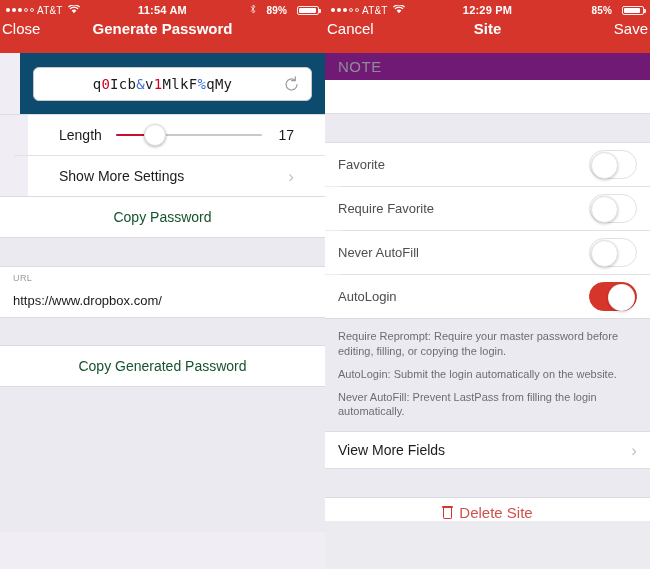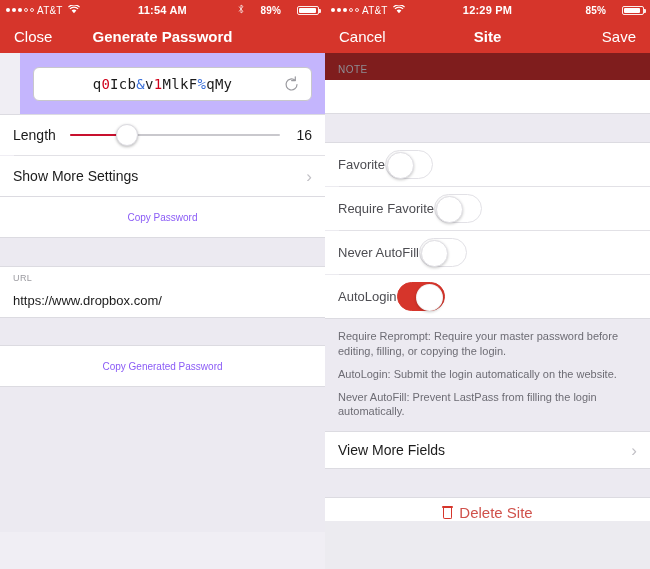--- a/index.html
+++ b/index.html
@@ -24,112 +24,112 @@
   .dots { display:flex; gap:2px; align-items:center; }
   .dot { width:4px; height:4px; border-radius:50%; background:#ffffff; }
   .dot.hollow { background:transparent; border:1px solid rgba(255,255,255,.85); width:4px; height:4px; }
   .carrier { font-size:10px; color:#fff; }
   .wifi { display:inline-block; margin-left:2px; }
   .sb-center {
     position:absolute; left:0; right:0; text-align:center;
     font-size:11px; font-weight:bold; color:#fff; pointer-events:none;
   }
   .sb-right {
-    margin-left:auto; display:flex; align-items:center; gap:16px; padding-right:6px;
+    margin-left:auto; display:flex; align-items:center; gap:10px; padding-right:6px;
   }
   .bt { font-size:9px; color:#fff; opacity:.9; }
   .batt-pct { font-size:10px; font-weight:bold; }
   .batt {
     width:22px; height:9px; border:1px solid rgba(255,255,255,.9);
     border-radius:2px; position:relative; display:inline-block;
   }
   .batt::after {
     content:""; position:absolute; right:-3px; top:2.5px;
     width:2px; height:4px; background:rgba(255,255,255,.9); border-radius:0 1px 1px 0;
   }
   .batt .fill { position:absolute; left:1px; top:1px; bottom:1px; background:#fff; border-radius:1px; }
 
   
   .navbar {
     height:33px; background:#d6352b; color:#fff;
-    display:flex; align-items:center; position:relative; padding:0 14px;
+    display:flex; position:relative; padding:0 2px;
   }
   .nav-title {
     position:absolute; left:0; right:0; text-align:center;
     font-size:15px; font-weight:bold; color:#fff; pointer-events:none;
   }
   .nav-btn { font-size:15px; color:#fff; z-index:2; }
   .nav-btn.right { margin-left:auto; }
 
   
   .band { background:#eceaf1; }
   .hr { height:1px; background:#dcdbe1; }
   .hr-inset { height:1px; background:#e2e1e6; margin-left:14px; }
 
   
-  .pw-wrap { background:#c4b5fd; padding:14px 13px 13px 13px;margin-left:20px; }
+  .pw-wrap { background:#0c4a6e; padding:14px 13px 13px 13px;margin-left:20px; }
   .pw-box {
     background:#ffffff; border:1px solid #c8c7cc; border-radius:6px;
     height:34px; display:flex; align-items:center; position:relative;
     padding:0 10px;
   }
   .pw-text {
     flex:1; text-align:center;
     font-family:"DejaVu Sans Mono", monospace; font-size:14px;
     color:#1b1b1b; letter-spacing:.3px;
   }
   .pw-text .r { color:#d0021b; }
   .pw-text .b { color:#3a6fd8; }
   .refresh {
     width:20px; height:20px; flex:0 0 20px; color:#8e8e93;
     display:flex; align-items:center; justify-content:center;
   }
 
   
   .row {
     background:#ffffff; display:flex; align-items:center;
-    padding:0 13px; height:40px; font-size:14px; color:#1b1b1b;
+    padding:0 31px; height:40px; font-size:14px; color:#1b1b1b;margin-left:28px;
   }
   .row-label { color:#1b1b1b; font-size:14px; }
   .slider { flex:1; margin:0 14px; position:relative; height:24px; display:flex; align-items:center; }
   .track { position:absolute; left:0; right:0; height:2px; background:#c9c8cd; border-radius:1px; }
   .track-fill { position:absolute; left:0; height:2px; background:#c8102e; border-radius:1px; }
   .thumb {
     position:absolute; width:22px; height:22px; border-radius:50%;
     background:#ffffff; border:1px solid #dcdbe1;
     box-shadow:0 1px 3px rgba(0,0,0,.28); transform:translateX(-11px);
   }
   .slider-val { font-size:14px; color:#1b1b1b; min-width:18px; text-align:right; }
 
   .chev { color:#c2c1c6; font-size:17px; margin-left:auto; line-height:1; }
 
   .center-action {
     background:#ffffff; height:40px; display:flex;
     align-items:center; justify-content:center;
-    font-size:10px; color:#8b5cf6;
+    font-size:14px; color:#14532d;
   }
 
   
   .field { background:#ffffff; padding:6px 13px 9px 13px; }
   .field-label {
     font-size:9px; color:#9b9aa0; letter-spacing:.4px; margin-bottom:10px;
   }
   .field-value { font-size:13px; color:#1b1b1b; }
 
   
   .note-header {
-    background:#7f1d1d; height:27px; display:flex; align-items:flex-end;
-    padding:0 13px 5px 13px; font-size:10px; color:#8e8d94; letter-spacing:.5px;
+    background:#701a75; height:27px; display:flex; align-items:flex-end;
+    padding:0 13px 5px 13px; font-size:15px; color:#8e8d94; letter-spacing:.5px;
   }
   .note-body { background:#ffffff; height:33px; }
 
   
   .toggle-row {
     background:#ffffff; height:43px; display:flex; align-items:center;
-    padding:0 13px; 
+    padding:0 13px; justify-content:space-between;
   }
   .toggle-label { font-size:13px; color:#4d4d52; }
   .sw {
     width:48px; height:29px; border-radius:15px; position:relative;
     background:#ffffff; border:1px solid #e2e1e6; flex:0 0 48px;
   }
   .sw .knob {
     position:absolute; top:1px; left:1px; width:27px; height:27px;
     border-radius:50%; background:#ffffff; border:1px solid #e0dfe4;
     box-shadow:0 1px 3px rgba(0,0,0,.22);
@@ -218,21 +218,21 @@
 
     <div class="hr"></div>
 
     <div class="row">
       <span class="row-label">Length</span>
       <span class="slider">
         <span class="track"></span>
         <span class="track-fill" style="width:27%"></span>
         <span class="thumb" style="left:27%"></span>
       </span>
-      <span class="slider-val">16</span>
+      <span class="slider-val">17</span>
     </div>
 
     <div class="hr-inset"></div>
 
     <div class="row">
       <span class="row-label">Show More Settings</span>
       <span class="chev">›</span>
     </div>
 
     <div class="hr"></div>

